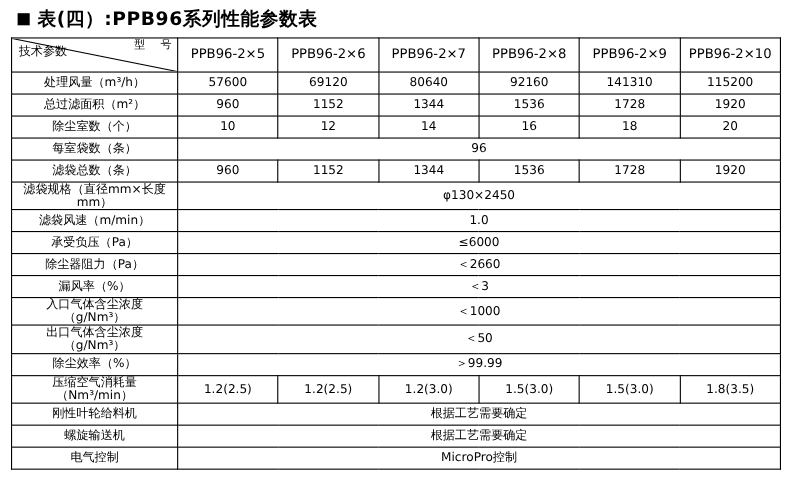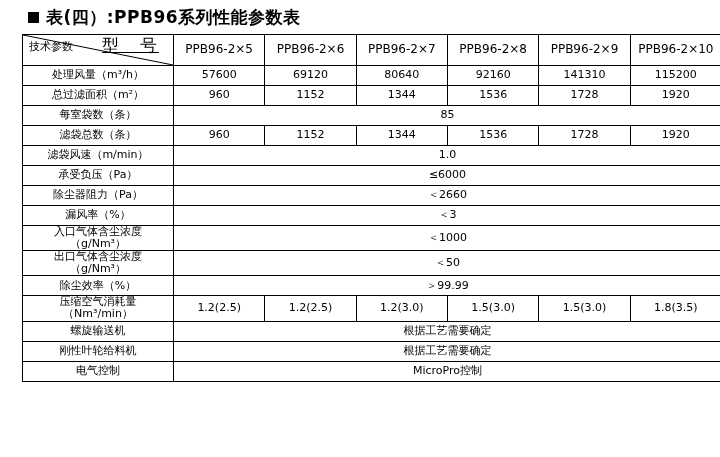--- a/index.html
+++ b/index.html
@@ -12,21 +12,21 @@
     height: 457px;
     font-family: "DejaVu Sans", "Liberation Sans", sans-serif;
     color: #000;
     overflow: hidden;
   }
   .page {
     width: 720px;
     height: 457px;
     position: relative;
     box-sizing: border-box;
-    padding: 0 22px;
+    padding: 0 10px;
   }
   .title-row {
     display: flex;
     align-items: center;
     height: 34px;
     padding-left: 6px;
     gap: 7px;
   }
   .title-marker {
     width: 11px;
@@ -73,25 +73,24 @@
   }
   .corner-cell .diag {
     position: absolute;
     left: 0;
     top: 0;
     width: 100%;
     height: 100%;
   }
   .corner-cell .c-top {
     position: absolute;
-    right: 14px;
+    right: 3px;
     top: 1px;
-    font-size: 17px;
+    font-size: 10px;
     letter-spacing: 2px;
-    text-decoration: underline;
   }
   .corner-cell .c-bot {
     position: absolute;
     left: 6px;
     bottom: 12px;
     font-size: 11px;
     text-align: center;
   }
   tr.header-row td {
     height: 30px;
@@ -136,33 +135,46 @@
         <tr>
           <td class="label">总过滤面积（m²）</td>
           <td>960</td>
           <td>1152</td>
           <td>1344</td>
           <td>1536</td>
           <td>1728</td>
           <td>1920</td>
         </tr>
         <tr>
+          <td class="label">除尘室数（个）</td>
+          <td>10</td>
+          <td>12</td>
+          <td>14</td>
+          <td>16</td>
+          <td>18</td>
+          <td>20</td>
+        </tr>
+        <tr>
           <td class="label">每室袋数（条）</td>
-          <td colspan="6">85</td>
+          <td colspan="6">96</td>
         </tr>
         <tr>
           <td class="label">滤袋总数（条）</td>
           <td>960</td>
           <td>1152</td>
           <td>1344</td>
           <td>1536</td>
           <td>1728</td>
           <td>1920</td>
         </tr>
         <tr>
+          <td class="label">滤袋规格（直径mm×长度mm）</td>
+          <td colspan="6">φ130×2450</td>
+        </tr>
+        <tr>
           <td class="label">滤袋风速（m/min）</td>
           <td colspan="6">1.0</td>
         </tr>
         <tr>
           <td class="label">承受负压（Pa）</td>
           <td colspan="6">≤6000</td>
         </tr>
         <tr>
           <td class="label">除尘器阻力（Pa）</td>
           <td colspan="6">＜2660</td>
@@ -186,27 +198,27 @@
         <tr>
           <td class="label">压缩空气消耗量（Nm³/min）</td>
           <td>1.2(2.5)</td>
           <td>1.2(2.5)</td>
           <td>1.2(3.0)</td>
           <td>1.5(3.0)</td>
           <td>1.5(3.0)</td>
           <td>1.8(3.5)</td>
         </tr>
         <tr>
+          <td class="label">刚性叶轮给料机</td>
+          <td colspan="6">根据工艺需要确定</td>
+        </tr>
+        <tr>
           <td class="label">螺旋输送机</td>
           <td colspan="6">根据工艺需要确定</td>
         </tr>
         <tr>
-          <td class="label">刚性叶轮给料机</td>
-          <td colspan="6">根据工艺需要确定</td>
-        </tr>
-        <tr>
           <td class="label">电气控制</td>
           <td colspan="6">MicroPro控制</td>
         </tr>
       </tbody>
   </table>
 
 </div>
 
 </body></html>

